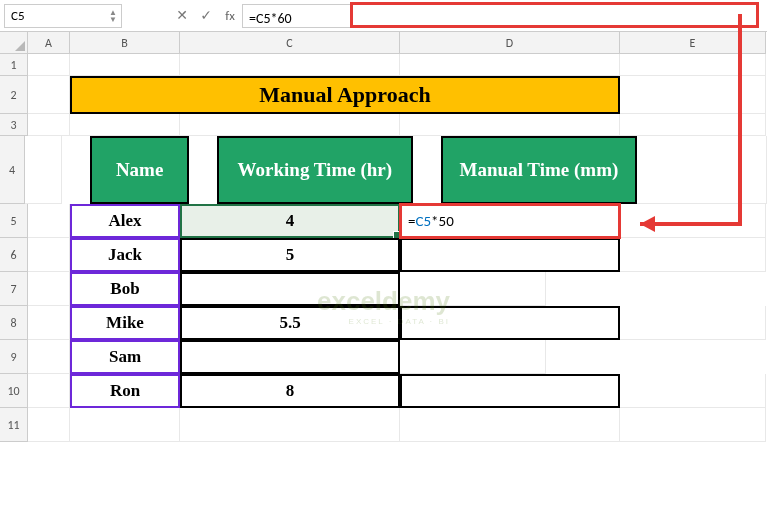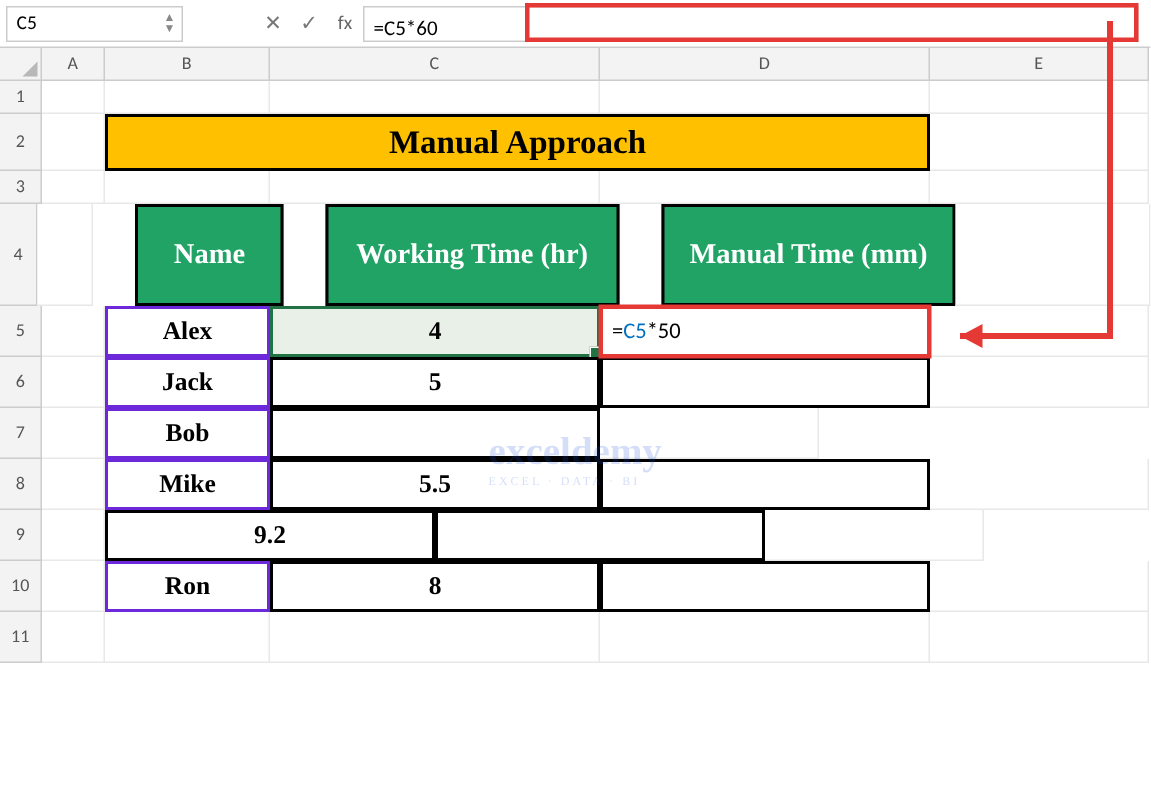--- a/index.html
+++ b/index.html
@@ -50,21 +50,21 @@
 .selected-cell { background: #e8f0e8; }
 .selected-cell::before { content: ''; position: absolute; inset: -2px; border: 2px solid #217346; pointer-events: none; }
 .selected-cell::after { content: ''; position: absolute; right: -4px; bottom: -4px; width: 7px; height: 7px; background: #217346; border: 1px solid #fff; }
 
 .editing-cell { justify-content: flex-start; padding-left: 6px; font-family: Calibri, Arial; font-size: 15px; font-weight: normal; }
 .editing-highlight { position: absolute; inset: -3px; border: 3px solid #e53935; pointer-events: none; z-index: 5; }
 .ref-blue { color: #0070c0; }
 
 .arrow-annotation { position: absolute; pointer-events: none; z-index: 10; }
 
-.watermark { position: absolute; left: 50%; top: 58%; transform: translate(-50%, -50%); opacity: 0.18; text-align: left; font-family: Liberation Serif, serif; color: #1d4ed8; pointer-events: none; }
+.watermark { position: absolute; left: 50%; top: 58%; transform: translate(-50%, -50%); opacity: 0.18; text-align: right; font-family: Liberation Sans, sans-serif; color: #4d7c0f; pointer-events: none; }
 .watermark .wm-logo { font-size: 26px; font-weight: bold; }
 .watermark .wm-sub { font-size: 8px; letter-spacing: 2px; }
 </style>
 </head>
 <body>
 
 <div class="formula-bar">
   <div class="name-box">
     <span>C5</span>
     <span class="name-box-carets">▲<br>▼</span>
@@ -159,21 +159,21 @@
       <div class="cell cell-A"></div>
     <div class="cell cell-B table-cell-b">Mike</div>
     <div class="cell cell-C table-cell-c">5.5</div>
     <div class="cell cell-D table-cell-d"></div>
     <div class="cell cell-E"></div>
     </div>
 
   <div class="row r9">
       <div class="row-header">9</div>
       <div class="cell cell-A"></div>
-    <div class="cell cell-C table-cell-c">9.2</div>
+    <div class="cell cell-B table-cell-b">Sam</div>
     <div class="cell cell-D table-cell-d"></div>
     <div class="cell cell-E"></div>
     </div>
 
   <div class="row r10">
       <div class="row-header">10</div>
       <div class="cell cell-A"></div>
     <div class="cell cell-B table-cell-b">Ron</div>
     <div class="cell cell-C table-cell-c">8</div>
     <div class="cell cell-D table-cell-d"></div>

